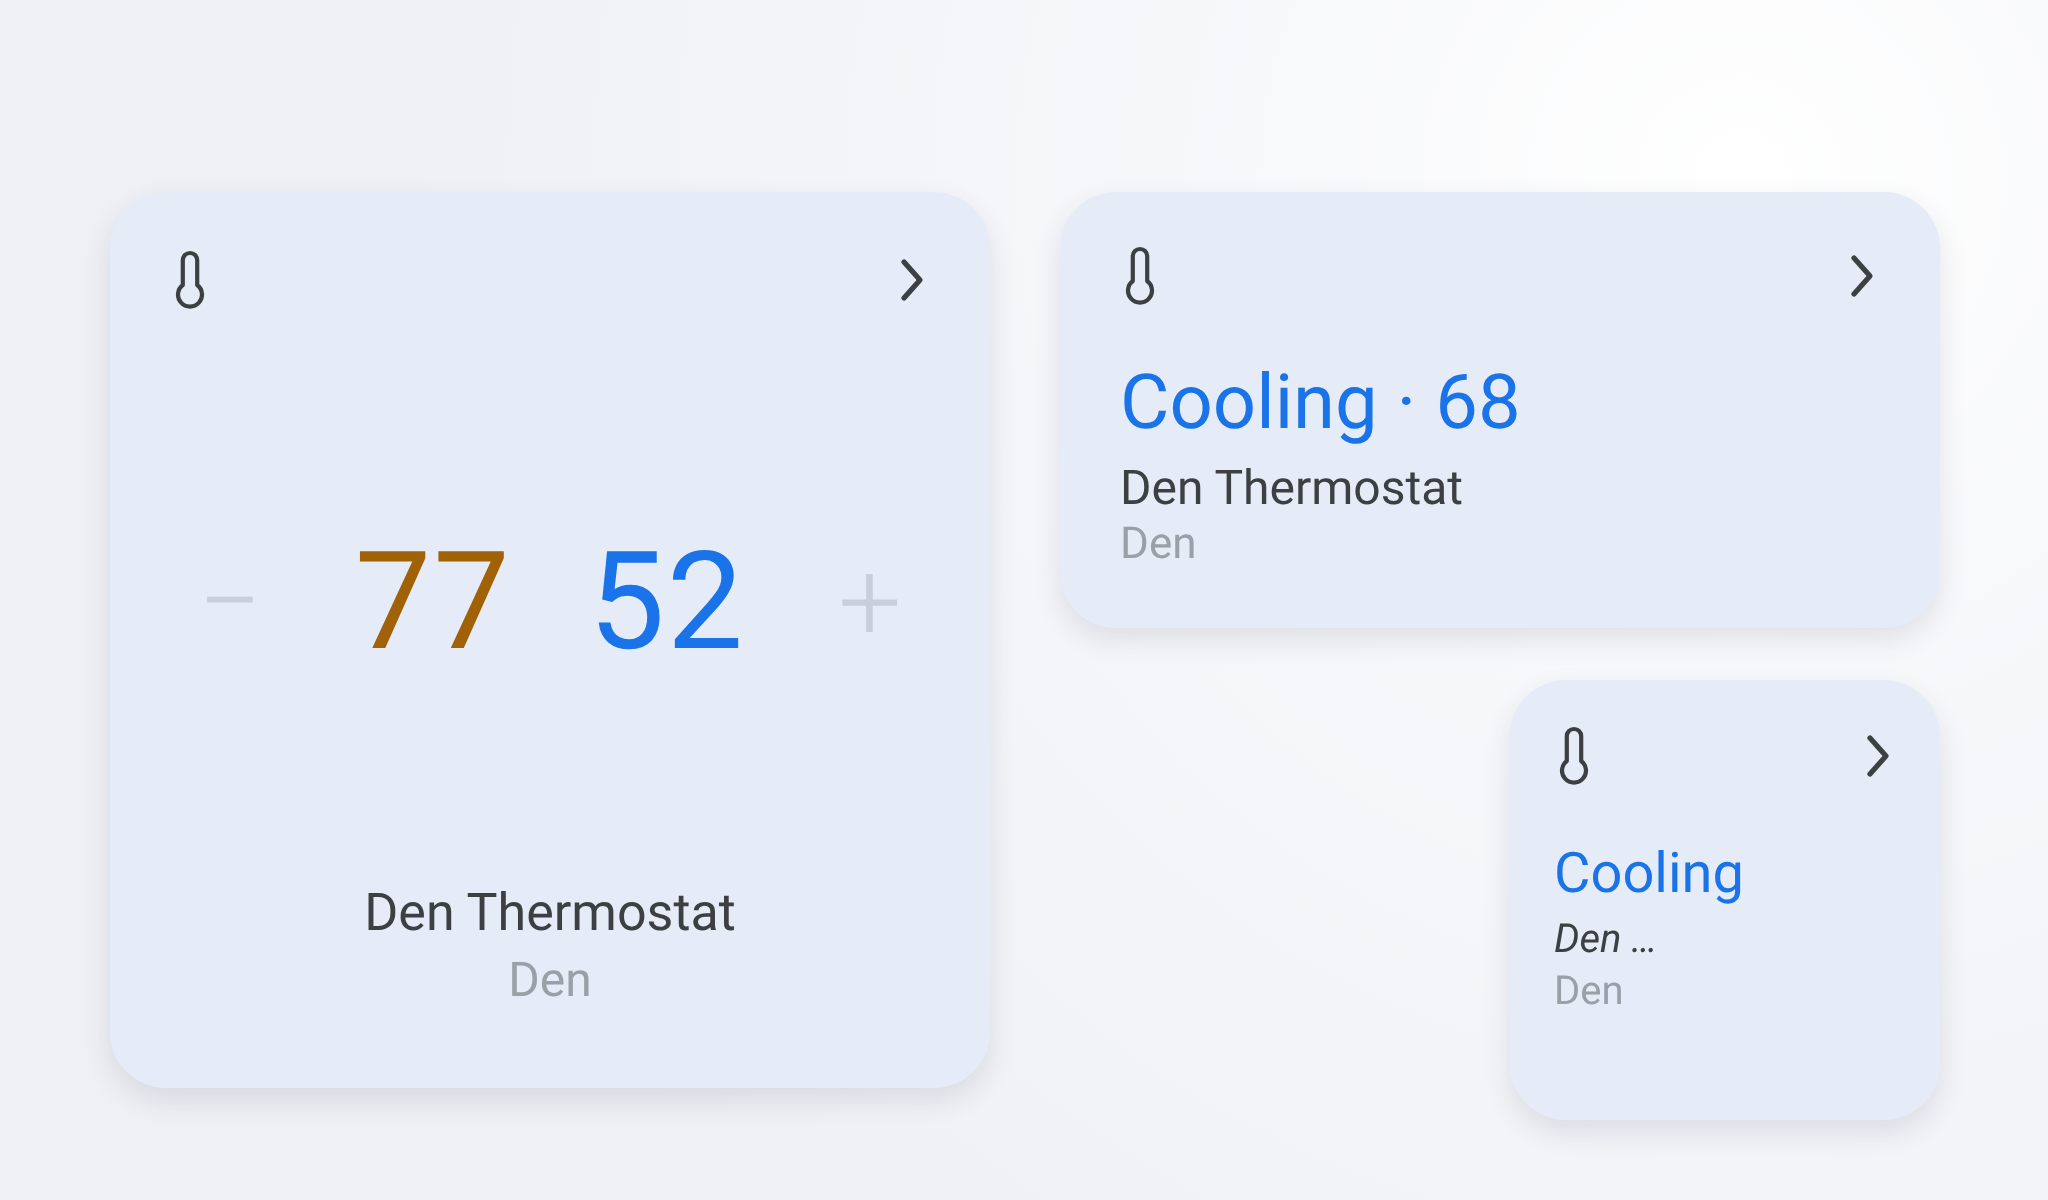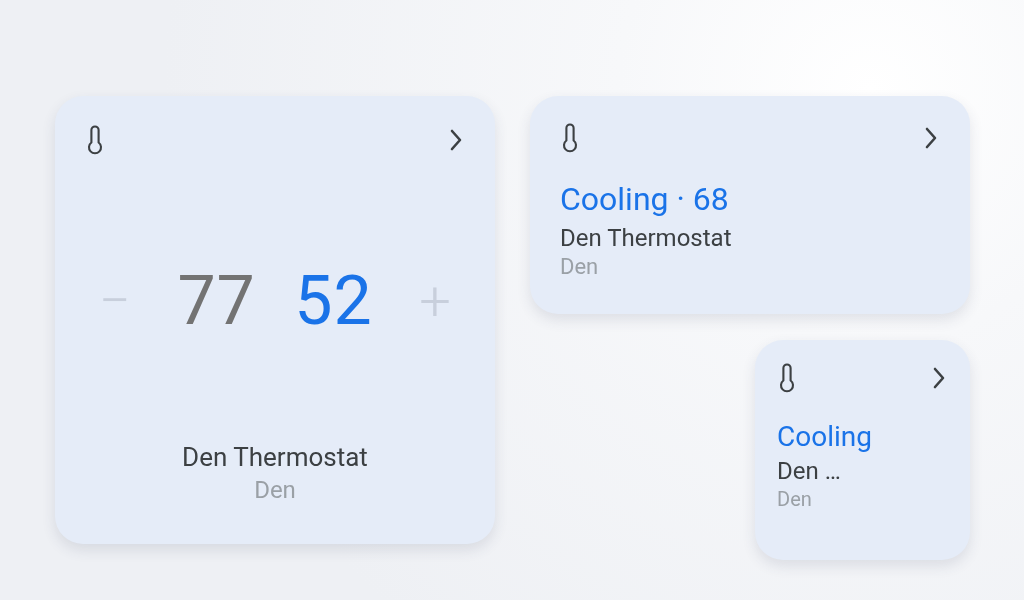--- a/index.html
+++ b/index.html
@@ -49,21 +49,21 @@
     width: 48px;
     text-align: center;
     cursor: pointer;
   }
   .val {
     font-size: 68px;
     font-weight: 400;
     letter-spacing: 1px;
     line-height: 1;
   }
-  .val.heat { color: #737373; text-align: right; }
+  .val.heat { color: #a16207; text-align: right; }
   .val.cool { color: #1a73e8; }
   .footer {
     text-align: center;
     padding-bottom: 10px;
   }
   .footer .dname {
     font-size: 26px;
     color: #3c4043;
     font-weight: 400;
     margin-bottom: 4px;
@@ -83,21 +83,21 @@
     display: flex;
     flex-direction: column;
   }
   .card-medium .head {
     display: flex;
     justify-content: space-between;
     align-items: center;
     margin-bottom: 22px;
   }
   .status-line {
-    font-size: 32px;
+    font-size: 38px;
     color: #1a73e8;
     font-weight: 400;
     margin-bottom: 6px;
   }
   .sub-dname {
     font-size: 24px;
     color: #3c4043;
     margin-bottom: 2px;
   }
   .sub-room {
@@ -115,21 +115,21 @@
     display: flex;
     flex-direction: column;
   }
   .card-small .head {
     display: flex;
     justify-content: space-between;
     align-items: center;
     margin-bottom: 22px;
   }
   .card-small .status-line { font-size: 28px; margin-bottom: 4px;}
-  .card-small .sub-dname { font-size: 24px; white-space: nowrap; overflow: hidden; text-overflow: clip;}
+  .card-small .sub-dname { font-size: 20px; white-space: nowrap; overflow: hidden; text-overflow: clip; font-style: italic;}
   .card-small .sub-room { font-size: 20px; }
 
   
   .therm-icon {
     width: 20px;
     height: 32px;
     stroke: #3c4043;
     stroke-width: 2.1;
     fill: none;
     stroke-linecap: round;

